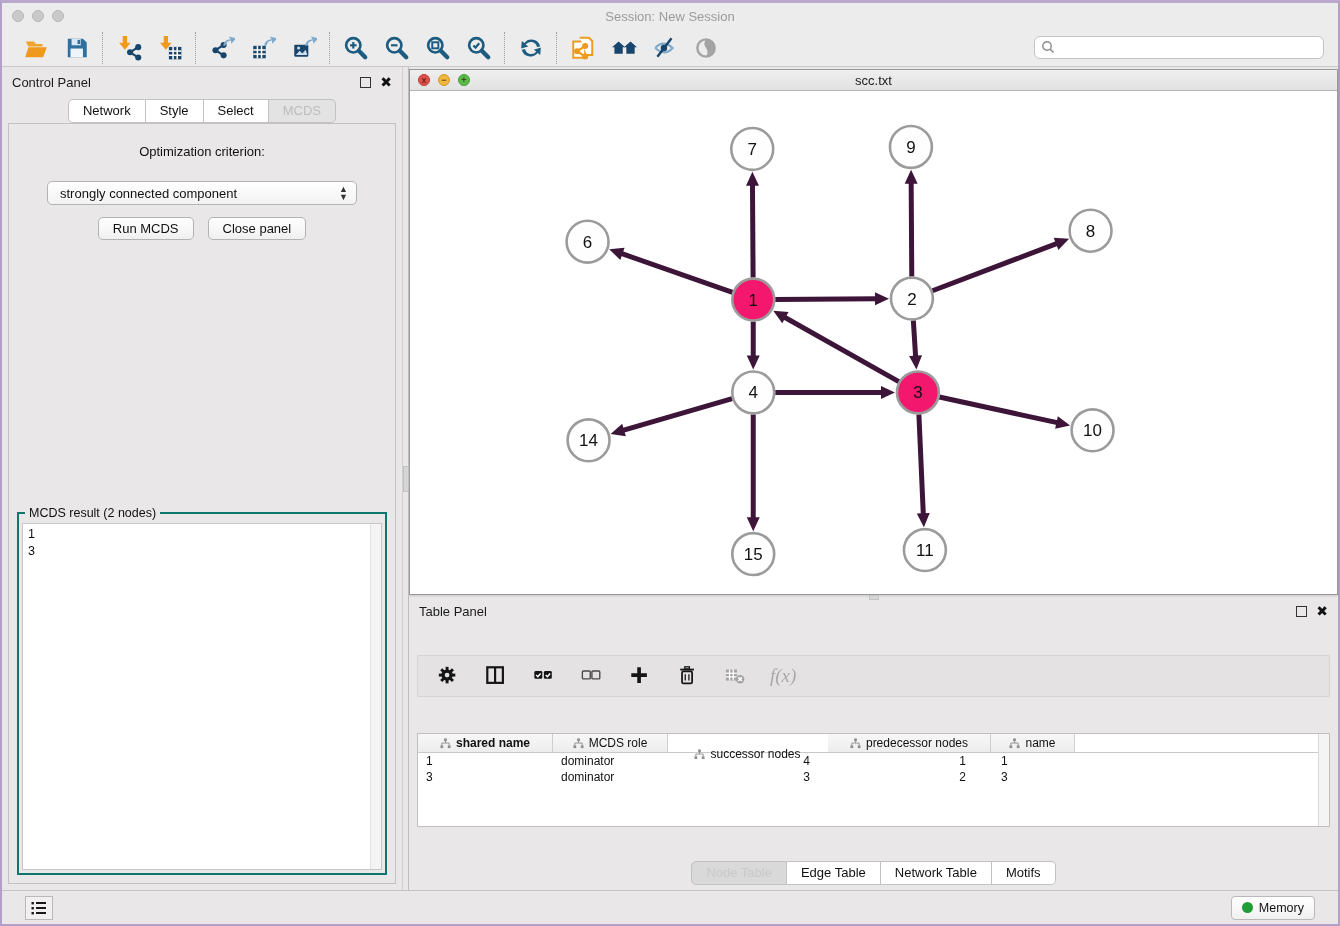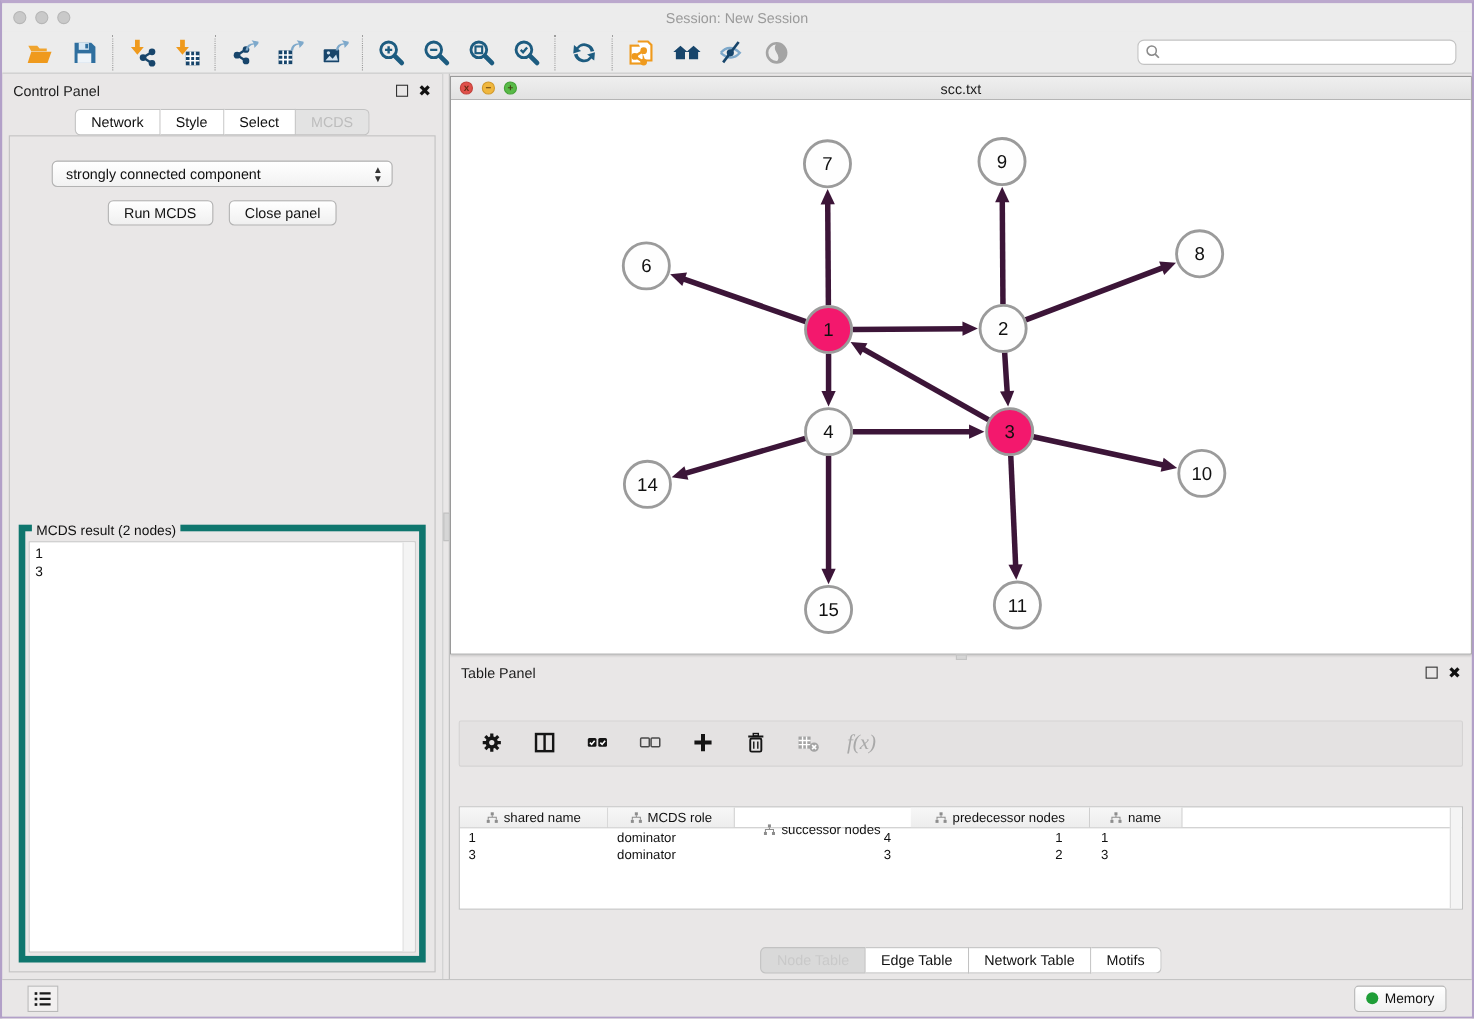--- a/index.html
+++ b/index.html
@@ -53,21 +53,21 @@
              display:flex; flex-direction:column; min-height:0; }
   .opt-label { text-align:center; font-size:13px; margin-top:20px; color:#111; }
   .dropdown { margin:22px 38px 0; height:24px; background:linear-gradient(#ffffff,#f2f2f2);
               border:1px solid #b3b3b3; border-radius:5px; display:flex; align-items:center;
               padding:0 8px 0 12px; font-size:13px; color:#111; }
   .dropdown .chev { margin-left:auto; font-size:9px; line-height:8px; color:#333; text-align:center; }
   .btnrow { display:flex; justify-content:center; gap:14px; margin-top:12px; }
   .mac-btn { min-width:94px; height:23px; background:linear-gradient(#ffffff,#f0f0f0);
              border:1px solid #b3b3b3; border-radius:5px; font-size:13px; color:#111;
              display:flex; align-items:center; justify-content:center; padding:0 14px; }
-  .result-box { margin:auto 8px 8px; margin-top:272px; border:6px solid #0f766e; position:relative;
+  .result-box { margin:auto 8px 8px; margin-top:272px; border:2px solid #0f766e; position:relative;
                 flex:1 1 auto; background:#e9e7e7; padding:9px 3px 3px; }
   .result-legend { position:absolute; top:-8px; left:6px; background:#e9e7e7; padding:0 4px;
                    font-size:12.5px; color:#111; }
   .result-list { background:#fff; border:1px solid #c6c6c6; height:100%; position:relative;
                  font-size:12.5px; padding:2px 14px 2px 5px; overflow:hidden; }
   .result-list .sbar { position:absolute; right:0; top:0; bottom:0; width:11px; background:#f4f4f4;
                        border-left:1px solid #e2e2e2; }
   .result-item { line-height:17px; color:#111; }
 
   
@@ -308,20 +308,21 @@
           <span class="close-btn">✖</span>
         </span>
       </div>
       <div class="cp-tabs" id="cp-tabs">
           <span class="seg">Network</span>
           <span class="seg">Style</span>
           <span class="seg">Select</span>
           <span class="seg selected">MCDS</span>
         </div>
       <div class="cp-body">
+        <div class="opt-label">Optimization criterion:</div>
         <div class="dropdown">
           <span>strongly connected component</span>
           <span class="chev">▲<br>▼</span>
         </div>
         <div class="btnrow">
           <button class="mac-btn">Run MCDS</button>
           <button class="mac-btn">Close panel</button>
         </div>
         <div class="result-box">
           <span class="result-legend">MCDS result (2 nodes)</span>
@@ -480,21 +481,21 @@
                 <circle cx="16.5" cy="15.5" r="4.6" fill="#a4a4a4"></circle>
                 <path d="M14.5 13.5 l4 4 m0 -4 l-4 4" stroke="#fff" stroke-width="1.6"></path>
               </svg>
             </span>
             <span class="tbtn" style="width: auto;">
               <span class="fx">f(x)</span>
             </span>
           </div>
         <div class="tablebox">
           <div class="thead" id="thead">
-              <div class="th" style="width: 135px;">
+              <div class="th" style="width: 135px; font-weight: bold;">
                 <svg viewBox="0 0 12 12">
     <g fill="#8d8d8d">
                     <rect x="4.5" y="0.5" width="3" height="3"></rect>
                     <rect x="0.5" y="8" width="3" height="3"></rect>
                     <rect x="8.5" y="8" width="3" height="3"></rect>
                   </g>
     <g stroke="#8d8d8d" stroke-width="1">
                     <path d="M6 3.5 v2 M2 8 v-2.5 h8 V8" fill="none"></path>
                   </g>
                 </svg>

